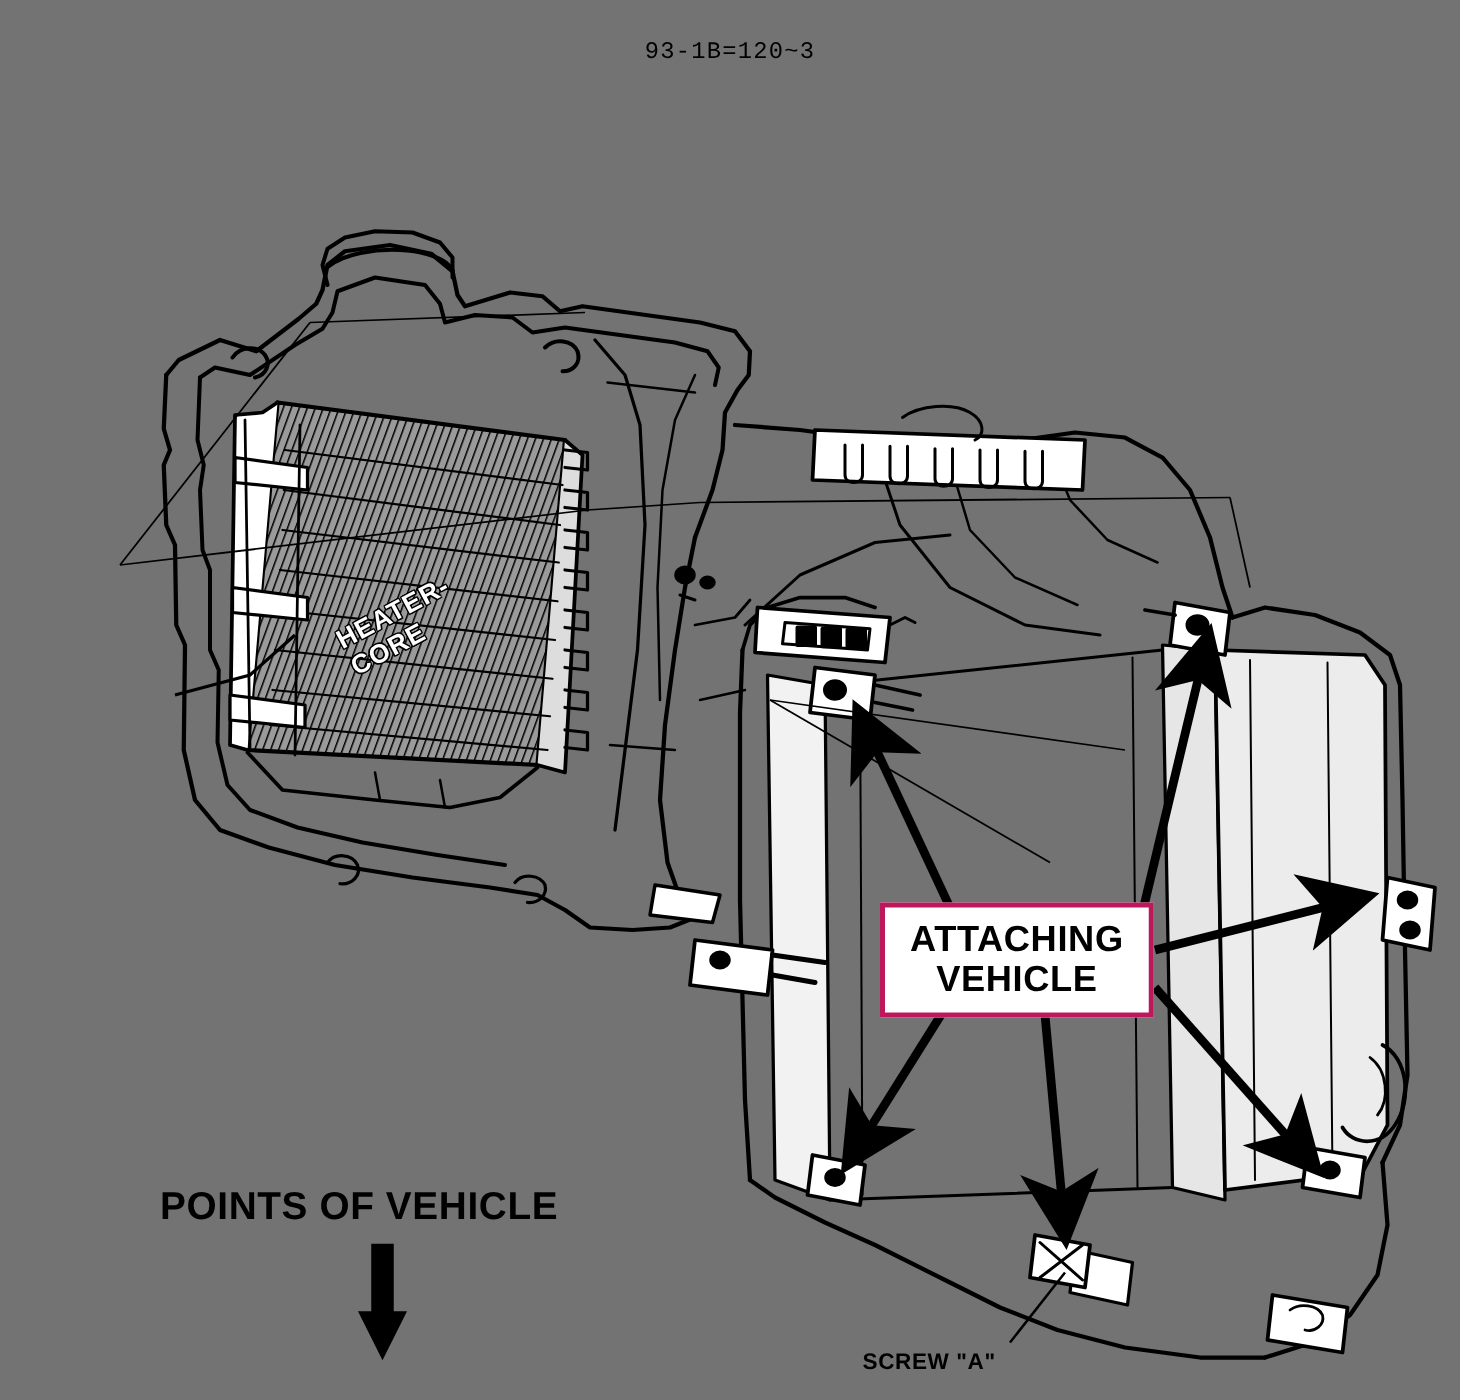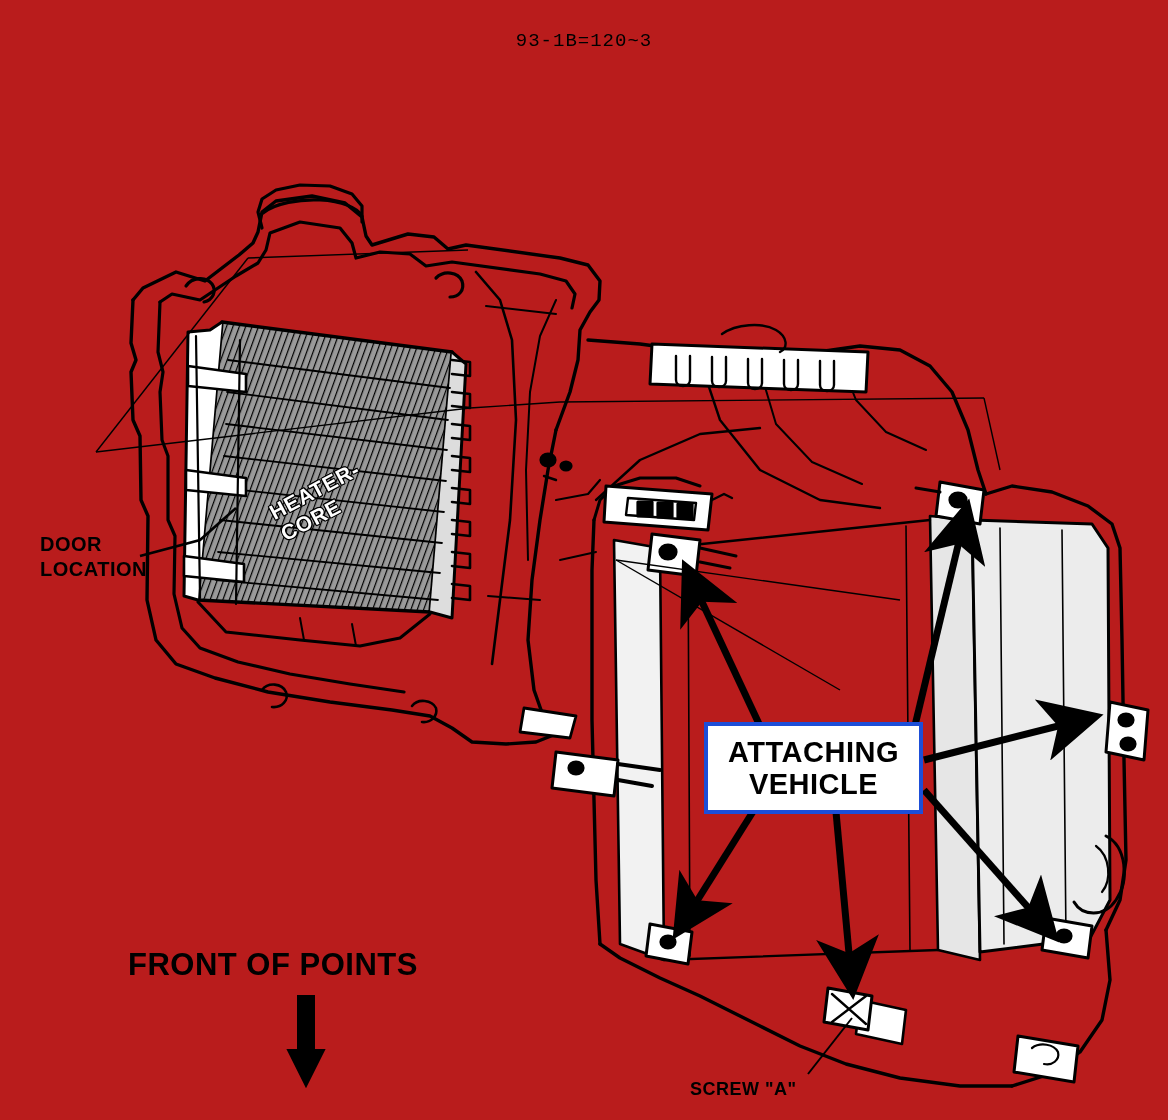--- a/index.html
+++ b/index.html
@@ -4,21 +4,21 @@
 <style>
   html, body {
     margin: 0;
     padding: 0;
     background: #ffffff;
   }
   #page {
     position: relative;
     width: 1168px;
     height: 1120px;
-    background: #b91c1c;
+    background: #737373;
     overflow: hidden;
     font-family: "Liberation Sans", sans-serif;
   }
   #figure-svg {
     position: absolute;
     left: 0;
     top: 0;
     width: 1168px;
     height: 1120px;
   }
@@ -58,21 +58,21 @@
     font-weight: bold;
     letter-spacing: 0.5px;
   }
   #attaching-box {
     position: absolute;
     left: 704px;
     top: 722px;
     width: 219px;
     height: 92px;
     background: #ffffff;
-    border: 4px solid #1d4ed8;
+    border: 4px solid #be185d;
     box-sizing: border-box;
     display: flex;
     flex-direction: column;
     align-items: center;
     justify-content: center;
   }
   #attaching-box .l1 {
     font-size: 29px;
     font-weight: bold;
     line-height: 32px;
@@ -310,28 +310,27 @@
       <path d="M912,738 L966,512"></path>
     </g>
 
     <g stroke="#000" stroke-width="2">
       <path d="M298,996 L314,996 L314,1050 L324,1050 L306,1086 L288,1050 L298,1050 Z" fill="#000"></path>
     </g>
   </svg>
 
   <div class="txt" id="fig-number">93-1B=120~3</div>
 
-  <div class="txt" id="door-location"><span>DOOR</span><br><span>LOCATION</span></div>
 
   <div id="heater-core">
     <div class="hc-inner">HEATER-CORE</div>
   </div>
 
   <div id="attaching-box">
     <div class="l1">ATTACHING</div>
     <div class="l2">VEHICLE</div>
   </div>
 
-  <div class="txt" id="front-of-vehicle">FRONT OF POINTS</div>
+  <div class="txt" id="front-of-vehicle">POINTS OF VEHICLE</div>
 
   <div class="txt" id="screw-a">SCREW "A"</div>
 
 </div>
 
 </body></html>

